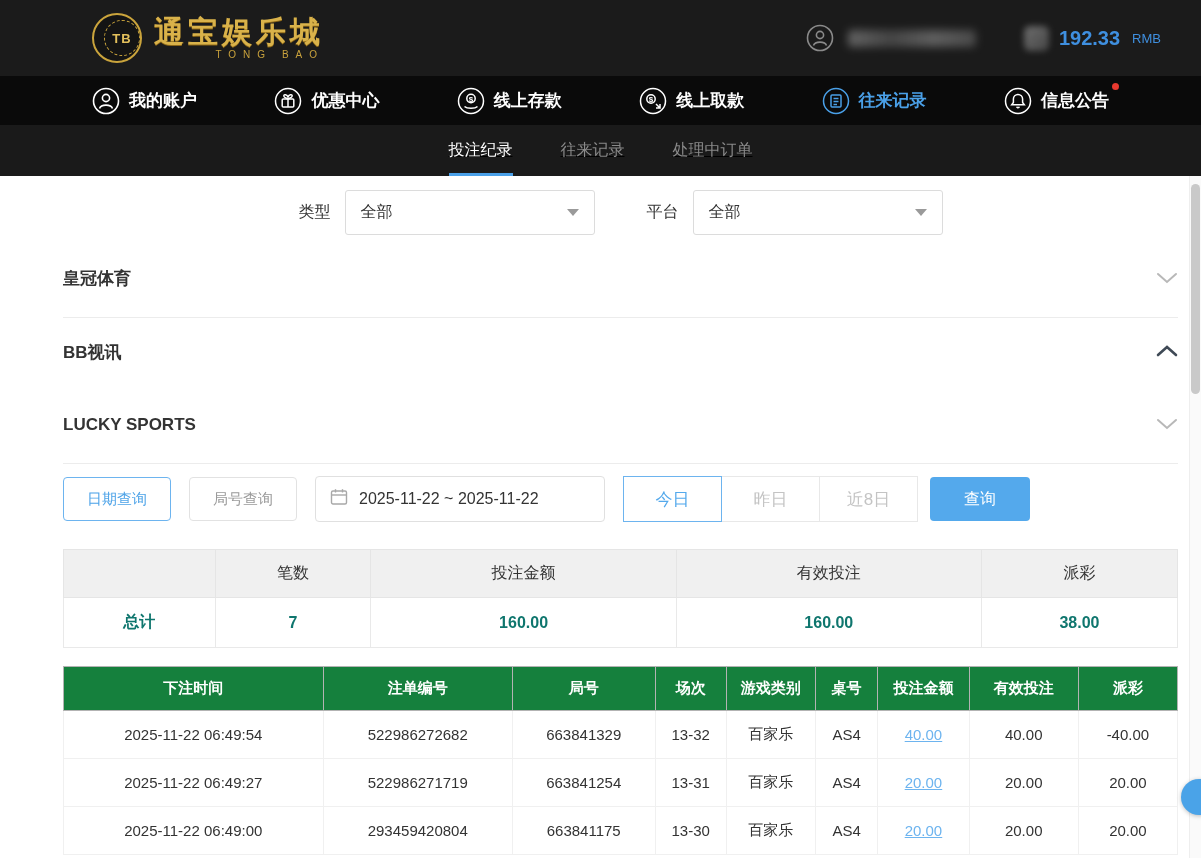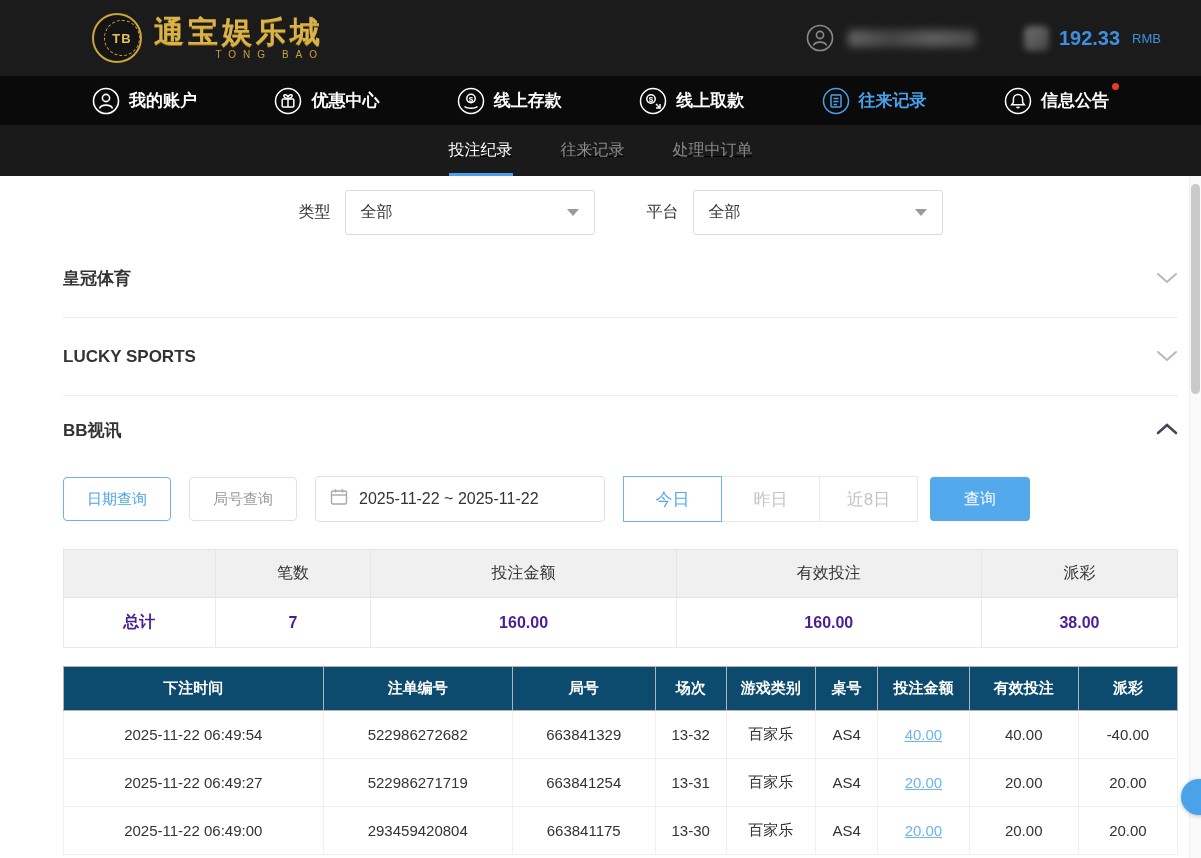--- a/index.html
+++ b/index.html
@@ -56,24 +56,24 @@
   .date-input { height:46px; width:290px; border:1px solid #e0e0e0; border-radius:4px; display:flex; align-items:center; padding:0 14px; gap:11px; font-size:16px; color:#333; background:#fff; cursor:pointer; }
   .btn-group { display:flex; }
   .btn-group .gbtn { height:46px; width:99px; display:flex; align-items:center; justify-content:center; font-size:17px; border:1px solid #e8e8e8; color:#c4c4c4; background:#fff; cursor:pointer; margin-left:-1px; }
   .btn-group .gbtn:first-child { margin-left:0; }
   .btn-group .gbtn.active { border-color:#6db4ef; color:#54a9ec; position:relative; z-index:1; }
   .btn-submit { height:44px; width:100px; background:#54a9ec; color:#fff; font-size:16px; border:none; border-radius:4px; display:flex; align-items:center; justify-content:center; cursor:pointer; margin-left:-6px; }
 
   table { border-collapse:collapse; width:100%; table-layout:fixed; }
   .summary { margin-top:27px; }
   .summary th { background:#f0f0f0; font-weight:normal; color:#333; font-size:16px; height:48px; border:1px solid #e5e5e5; }
-  .summary td { height:50px; text-align:center; font-size:16px; font-weight:bold; color:#4c1d95; border:1px solid #e9e9e9; }
+  .summary td { height:50px; text-align:center; font-size:16px; font-weight:bold; color:#0f766e; border:1px solid #e9e9e9; }
 
   .detail { margin-top:18px; }
-  .detail th { background:#0c4a6e; color:#fff; font-size:15px; font-weight:bold; height:44px; border:1px solid #b3b3b3; }
+  .detail th { background:#15803d; color:#fff; font-size:15px; font-weight:bold; height:44px; border:1px solid #b3b3b3; }
   .detail td { height:48px; text-align:center; font-size:15px; color:#333; border:1px solid #f0f0f0; background:#fff; }
   .link { color:#6db4ef; text-decoration:underline; cursor:pointer; }
   .neg { color:#e25555; }
 
   
   .scrollbar-track { position:absolute; top:176px; right:0; bottom:0; width:12px; background:#fafafa; border-left:1px solid #eeeeee; }
   .scrollbar-thumb { position:absolute; top:8px; left:1px; width:9px; height:210px; border-radius:5px; background:#c9c9c9; cursor:pointer; }
   .float-btn { position:absolute; right:-16px; top:779px; width:36px; height:36px; border-radius:50%; background:#4aa3e8; box-shadow:0 1px 4px rgba(0,0,0,.25); cursor:pointer; z-index:5; }
 </style>
 </head>
@@ -202,33 +202,33 @@
 
   <div class="sections">
     <div class="section-row h78">
       <span class="section-title">皇冠体育</span>
       <span>
         <svg width="22" height="12" viewBox="0 0 22 12" fill="none" stroke="#b8b8b8" stroke-width="2" stroke-linecap="round">
             <polyline points="2,2 11,10 20,2"></polyline>
           </svg>
       </span>
     </div>
+    <div class="section-row h68">
+      <span class="section-title">BB视讯</span>
+      <span>
+        <svg width="22" height="12" viewBox="0 0 22 12" fill="none" stroke="#3f4a56" stroke-width="2.6" stroke-linecap="round">
+            <polyline points="2,10 11,2 20,10"></polyline>
+          </svg>
+      </span>
+    </div>
     <div class="section-row h78">
       <span class="section-title">LUCKY SPORTS</span>
       <span>
         <svg width="22" height="12" viewBox="0 0 22 12" fill="none" stroke="#b8b8b8" stroke-width="2" stroke-linecap="round">
             <polyline points="2,2 11,10 20,2"></polyline>
-          </svg>
-      </span>
-    </div>
-    <div class="section-row h68">
-      <span class="section-title">BB视讯</span>
-      <span>
-        <svg width="22" height="12" viewBox="0 0 22 12" fill="none" stroke="#3f4a56" stroke-width="2.6" stroke-linecap="round">
-            <polyline points="2,10 11,2 20,10"></polyline>
           </svg>
       </span>
     </div>
   </div>
 
   <div class="query-bar">
     <div class="btn-outline">日期查询</div>
     <div class="btn-outline inactive">局号查询</div>
     <div class="date-input">
       <span>

